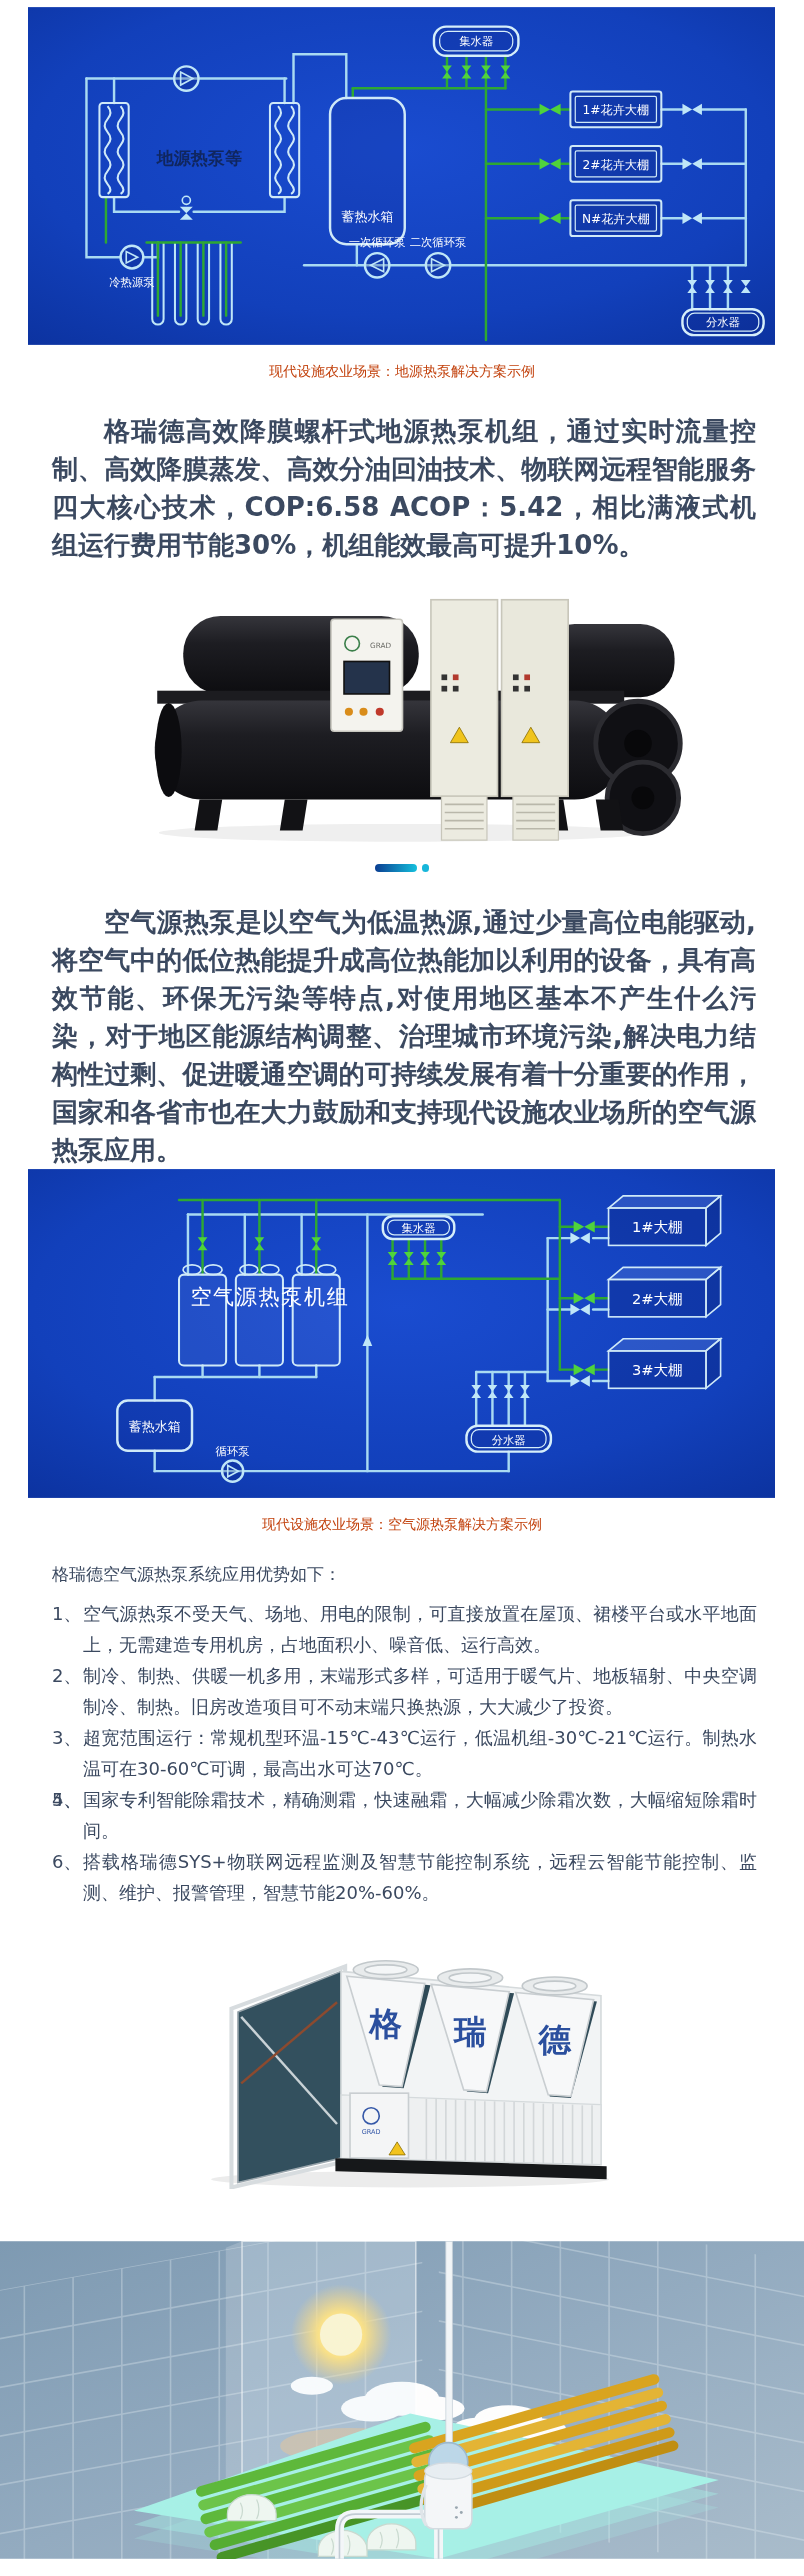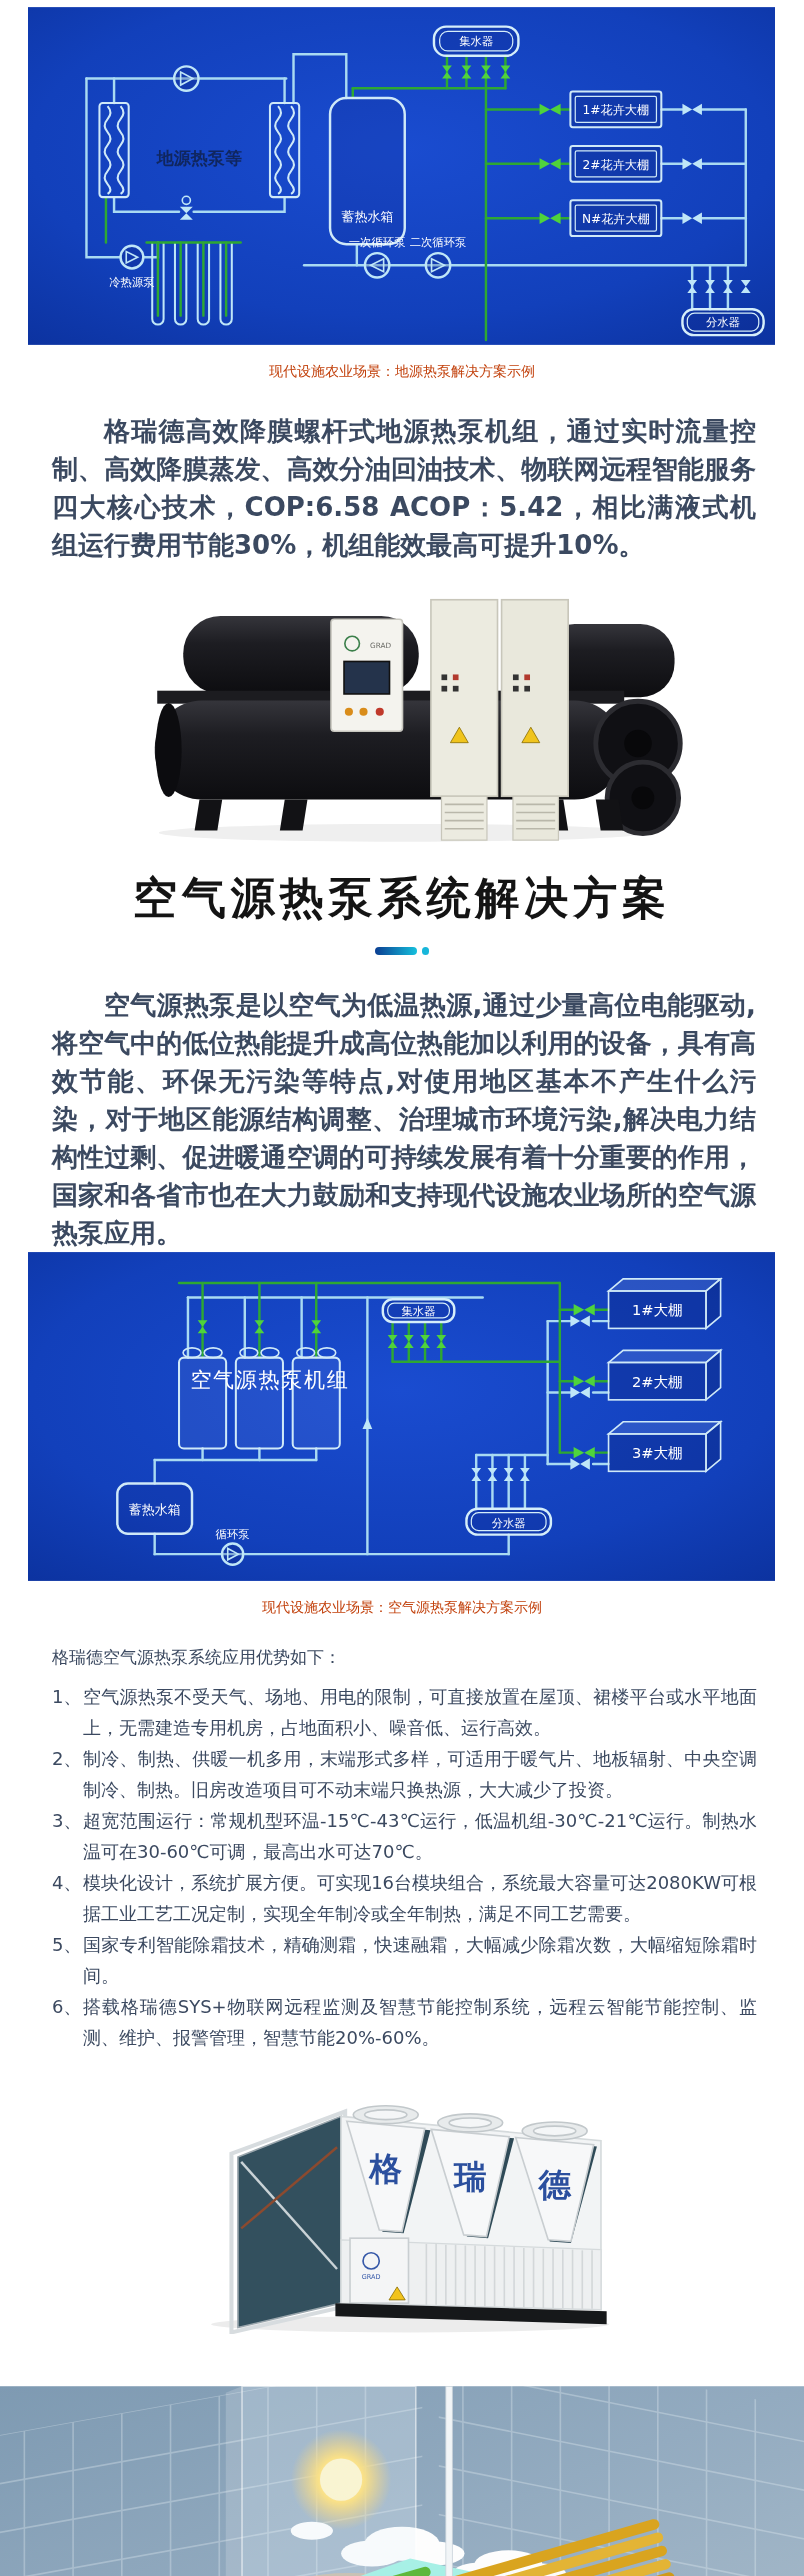--- a/index.html
+++ b/index.html
@@ -236,21 +236,20 @@
         <circle cx="288" cy="82" r="9" fill="none" stroke="#3b7f4a" stroke-width="2"></circle>
         <text x="310" y="87" font-size="9" fill="#6b6b66">GRAD</text>
         <rect x="278" y="104" width="56" height="40" fill="#24334b" stroke="#111" stroke-width="2"></rect>
         <circle cx="284" cy="166" r="5" fill="#d98c1a"></circle>
           <circle cx="302" cy="166" r="5" fill="#d98c1a"></circle>
           <circle cx="322" cy="166" r="5" fill="#c0392b"></circle>
       </g>
     </svg>
   </div>
 
-  <h1 class="big-title">空气源热泵系统解决方案</h1>
 
   <div class="divider">
     <span class="bar"></span>
     <span class="dot"></span>
   </div>
 
   <p class="para">空气源热泵是以空气为低温热源,通过少量高位电能驱动,将空气中的低位热能提升成高位热能加以利用的设备，具有高效节能、环保无污染等特点,对使用地区基本不产生什么污染，对于地区能源结构调整、治理城市环境污染,解决电力结构性过剩、促进暖通空调的可持续发展有着十分重要的作用，国家和各省市也在大力鼓励和支持现代设施农业场所的空气源热泵应用。</p>
 
   <div class="diagram">
     <svg viewBox="0 0 920 405" width="747" height="329">
@@ -406,21 +405,20 @@
     <div class="adv-item">
       <span class="adv-num">2、</span>
       <span>制冷、制热、供暖一机多用，末端形式多样，可适用于暖气片、地板辐射、中央空调制冷、制热。旧房改造项目可不动末端只换热源，大大减少了投资。</span>
     </div>
     <div class="adv-item">
       <span class="adv-num">3、</span>
       <span>超宽范围运行：常规机型环温-15℃-43℃运行，低温机组-30℃-21℃运行。制热水温可在30-60℃可调，最高出水可达70℃。</span>
     </div>
     <div class="adv-item">
       <span class="adv-num">4、</span>
-      <span>模块化设计，系统扩展方便。可实现16台模块组合，系统最大容量可达2080KW可根据工业工艺工况定制，实现全年制冷或全年制热，满足不同工艺需要。</span>
     </div>
     <div class="adv-item">
       <span class="adv-num">5、</span>
       <span>国家专利智能除霜技术，精确测霜，快速融霜，大幅减少除霜次数，大幅缩短除霜时间。</span>
     </div>
     <div class="adv-item">
       <span class="adv-num">6、</span>
       <span>搭载格瑞德SYS+物联网远程监测及智慧节能控制系统，远程云智能节能控制、监测、维护、报警管理，智慧节能20%-60%。</span>
     </div>
   </div>

